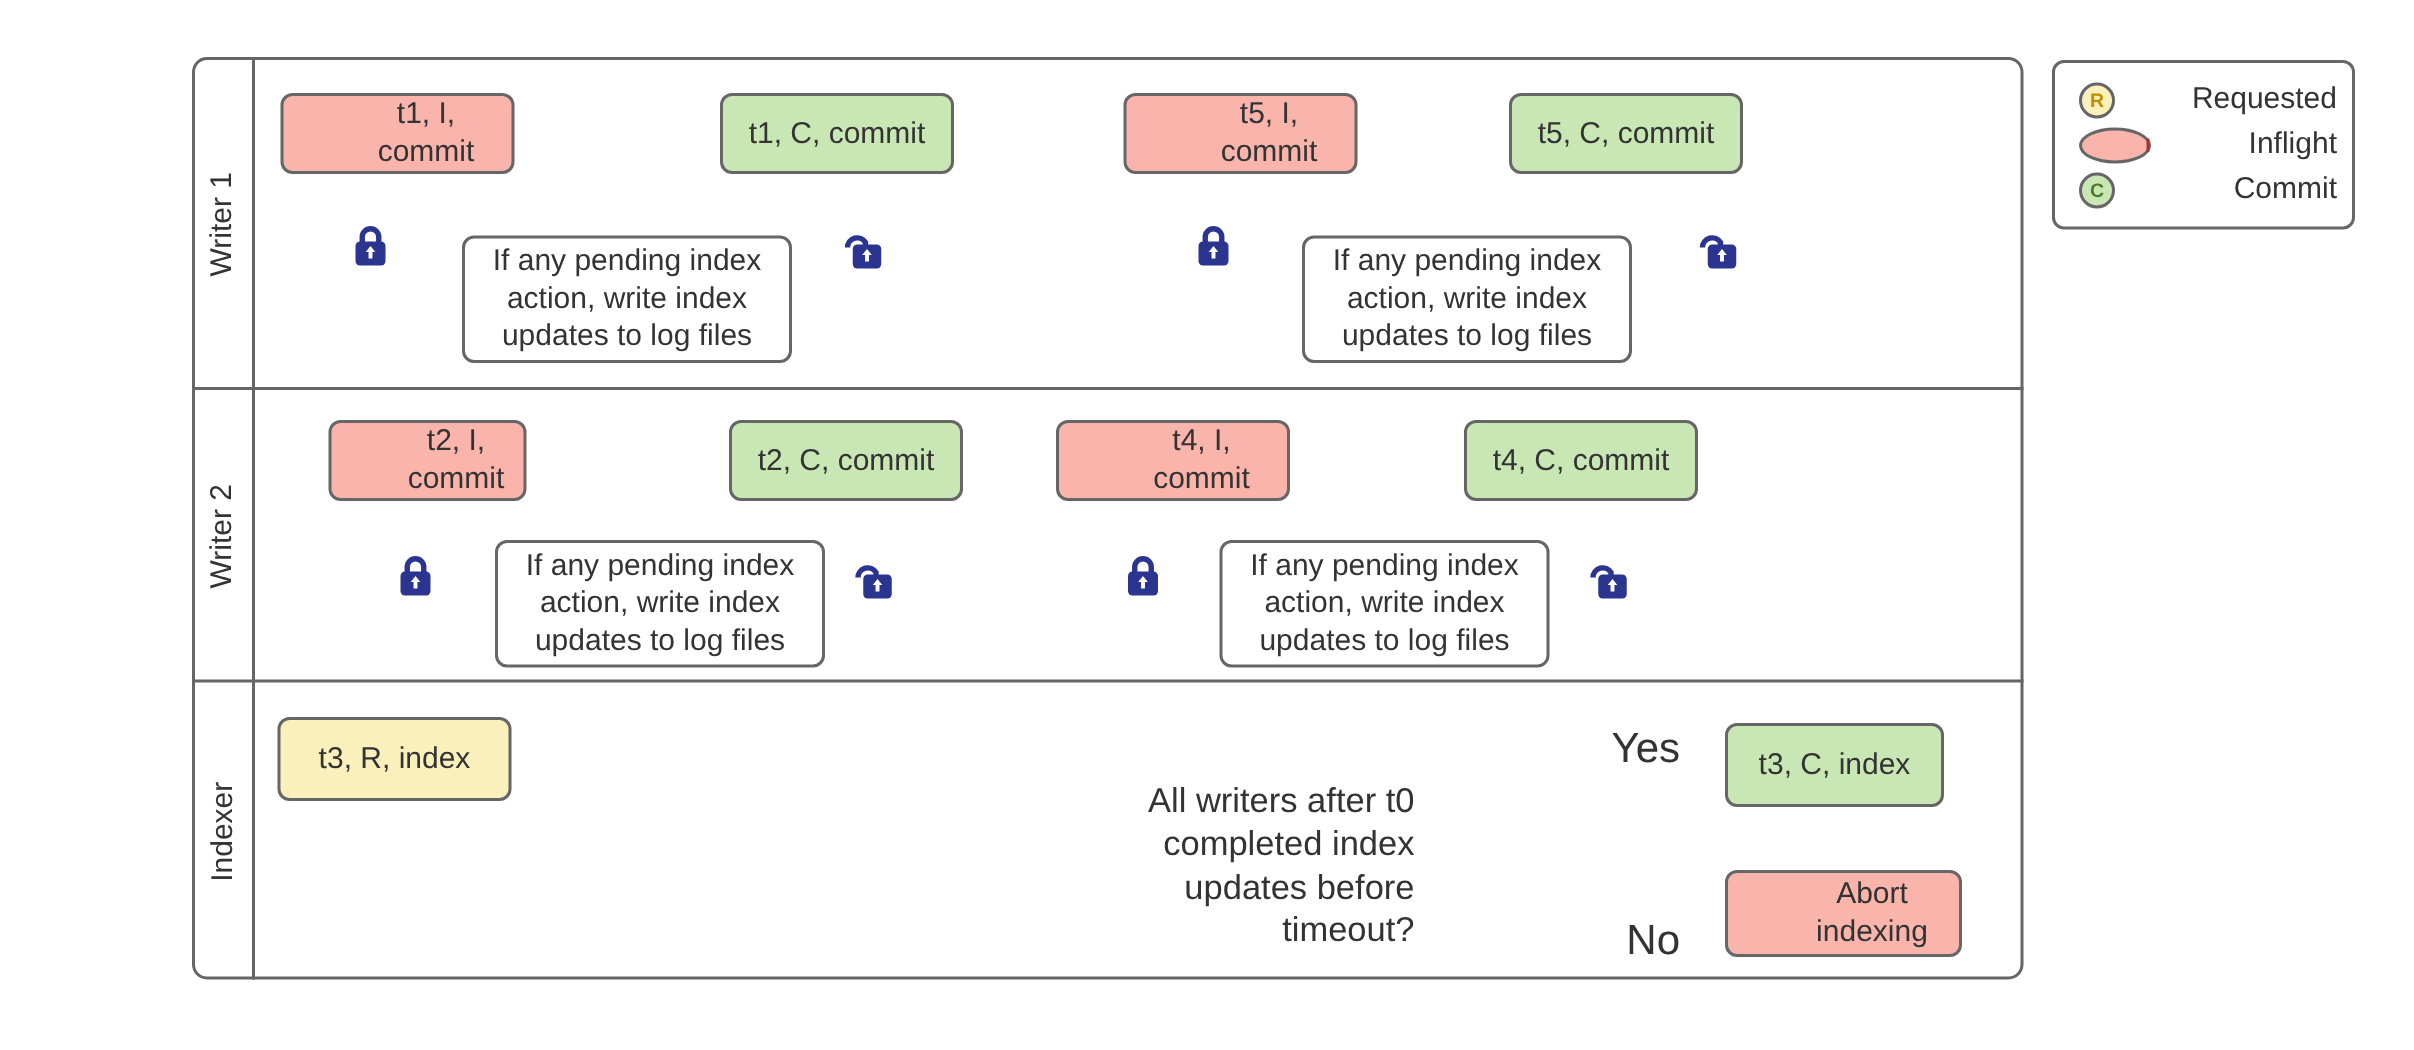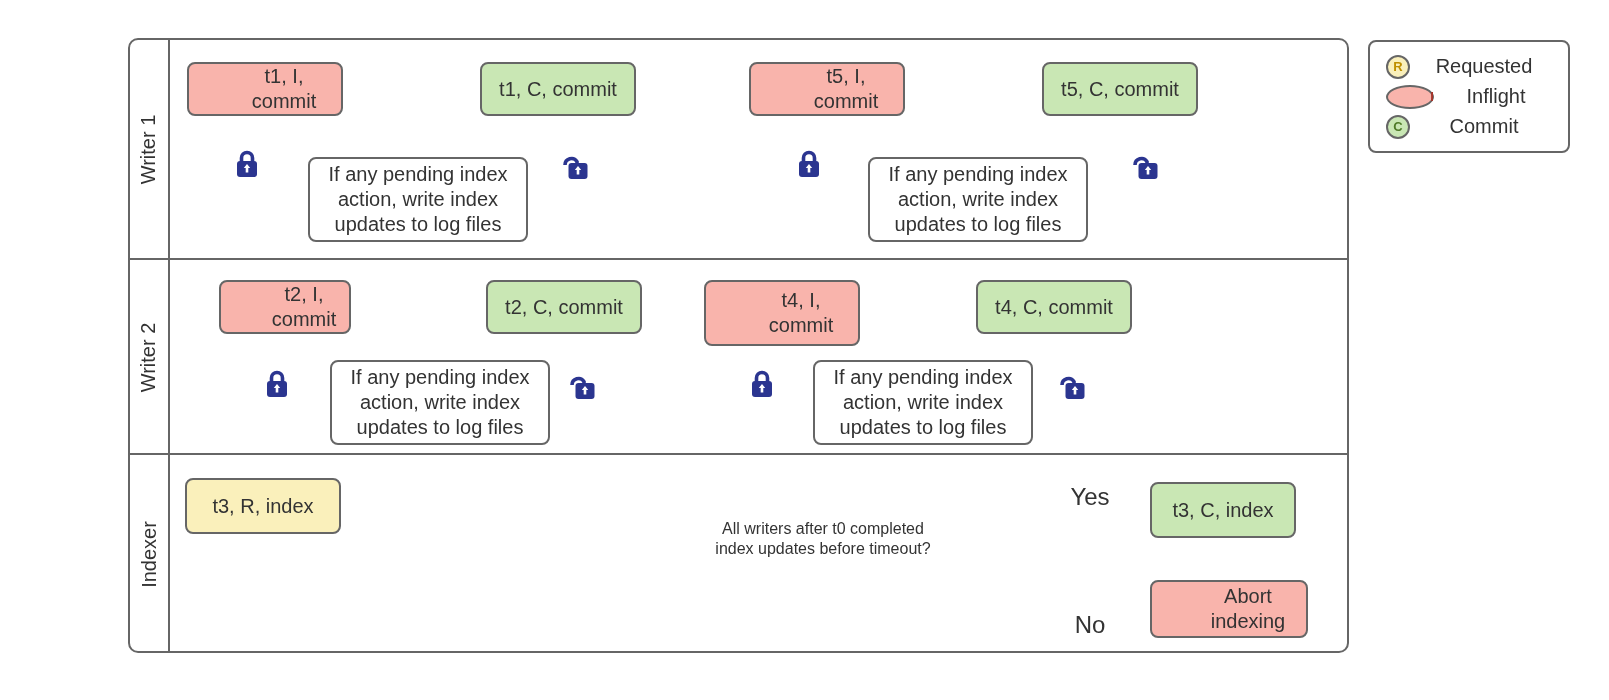--- a/index.html
+++ b/index.html
@@ -27,25 +27,25 @@
     position:absolute;box-sizing:border-box;border:2px solid var(--stroke);
     border-radius:8px;display:flex;align-items:center;justify-content:center;
     text-align:center;font-size:20px;line-height:1.25;color:var(--text);
     padding:2px 6px;
   }
   .inflight{background:var(--inflight-fill);padding-left:44px;}
   .commit{background:var(--commit-fill);}
   .requested{background:var(--requested-fill);}
   .process{background:var(--process-fill);}
   .decision-text{
-    position:absolute;left:703px;top:519px;width:240px;text-align:center;
-    font-size:16px;line-height:1.25;color:var(--text);
+    position:absolute;left:703px;top:519px;width:240px;text-align:right;
+    font-size:23px;line-height:1.25;color:var(--text);
   }
   .edge-label{
-    position:absolute;width:60px;text-align:center;font-size:24px;color:var(--text);
+    position:absolute;width:60px;text-align:right;font-size:28px;color:var(--text);
   }
   
   #wires{position:absolute;left:0;top:0;pointer-events:none;}
   .edge{fill:none;stroke:var(--stroke);stroke-width:2px;}
   .decision-shape{fill:#ffffff;stroke:var(--stroke);stroke-width:2px;}
   #arrowhead path{fill:var(--stroke);}
   
   .lock{position:absolute;line-height:0;}
   .lock-body{fill:var(--lock);}
   .lock-shackle{fill:none;stroke:var(--lock);stroke-width:3.6px;}
@@ -56,21 +56,21 @@
     box-sizing:border-box;border:2px solid var(--stroke);border-radius:8px;
     background:#fff;display:flex;flex-direction:column;justify-content:center;
     padding:0 10px 0 16px;gap:4px;
   }
   .legend-row{display:flex;align-items:center;height:26px;}
   .legend-badge{
     width:24px;height:24px;border:2px solid var(--stroke);border-radius:50%;
     box-sizing:border-box;display:flex;align-items:center;justify-content:center;
     font-size:13px;font-weight:700;flex:0 0 auto;
   }
-  .legend-row .lbl{flex:1;text-align:center;font-size:20px;color:var(--text);}
+  .legend-row .lbl{flex:1;text-align:right;font-size:20px;color:var(--text);}
 </style>
 </head>
 <body>
 
 <div id="stage">
 
   <svg id="wires" width="1609" height="700">
     <defs>
       <marker id="arrowhead" markerUnits="userSpaceOnUse" markerWidth="14" markerHeight="12" refX="12" refY="5" orient="auto">
         <path d="M0,0 L13,5 L0,10 Z"></path>
@@ -104,26 +104,26 @@
   </div>
   <div class="lane-label-cell" style="top:455px;height:198px">
     <span>Indexer</span>
   </div>
 
   <div class="node inflight" style="left:187px;top:62px;width:156px;height:54px">t1, I, commit</div>
   <div class="node process" style="left:308px;top:157px;width:220px;height:85px">If any pending index action, write index updates to log files</div>
   <div class="node commit" style="left:480px;top:62px;width:156px;height:54px">t1, C, commit</div>
   <div class="node inflight" style="left:749px;top:62px;width:156px;height:54px">t5, I, commit</div>
   <div class="node process" style="left:868px;top:157px;width:220px;height:85px">If any pending index action, write index updates to log files</div>
-  <div class="node commit" style="left:1042px;top:62px;width:156px;height:54px">t5, C, commit</div>
+  <div class="node commit" style="left:1006px;top:62px;width:156px;height:54px">t5, C, commit</div>
 
   <div class="node inflight" style="left:219px;top:280px;width:132px;height:54px">t2, I, commit</div>
   <div class="node process" style="left:330px;top:360px;width:220px;height:85px">If any pending index action, write index updates to log files</div>
   <div class="node commit" style="left:486px;top:280px;width:156px;height:54px">t2, C, commit</div>
-  <div class="node inflight" style="left:704px;top:280px;width:156px;height:66px">t4, I, commit</div>
+  <div class="node inflight" style="left:704px;top:280px;width:156px;height:54px">t4, I, commit</div>
   <div class="node process" style="left:813px;top:360px;width:220px;height:85px">If any pending index action, write index updates to log files</div>
   <div class="node commit" style="left:976px;top:280px;width:156px;height:54px">t4, C, commit</div>
 
   <div class="node requested" style="left:185px;top:478px;width:156px;height:56px">t3, R, index</div>
   <div class="decision-text">All writers after t0 completed index updates before timeout?</div>
   <div class="node commit" style="left:1150px;top:482px;width:146px;height:56px">t3, C, index</div>
   <div class="node inflight" style="left:1150px;top:580px;width:158px;height:58px">Abort indexing</div>
 
   <div class="edge-label" style="left:1060px;top:483px">Yes</div>
   <div class="edge-label" style="left:1060px;top:611px">No</div>

